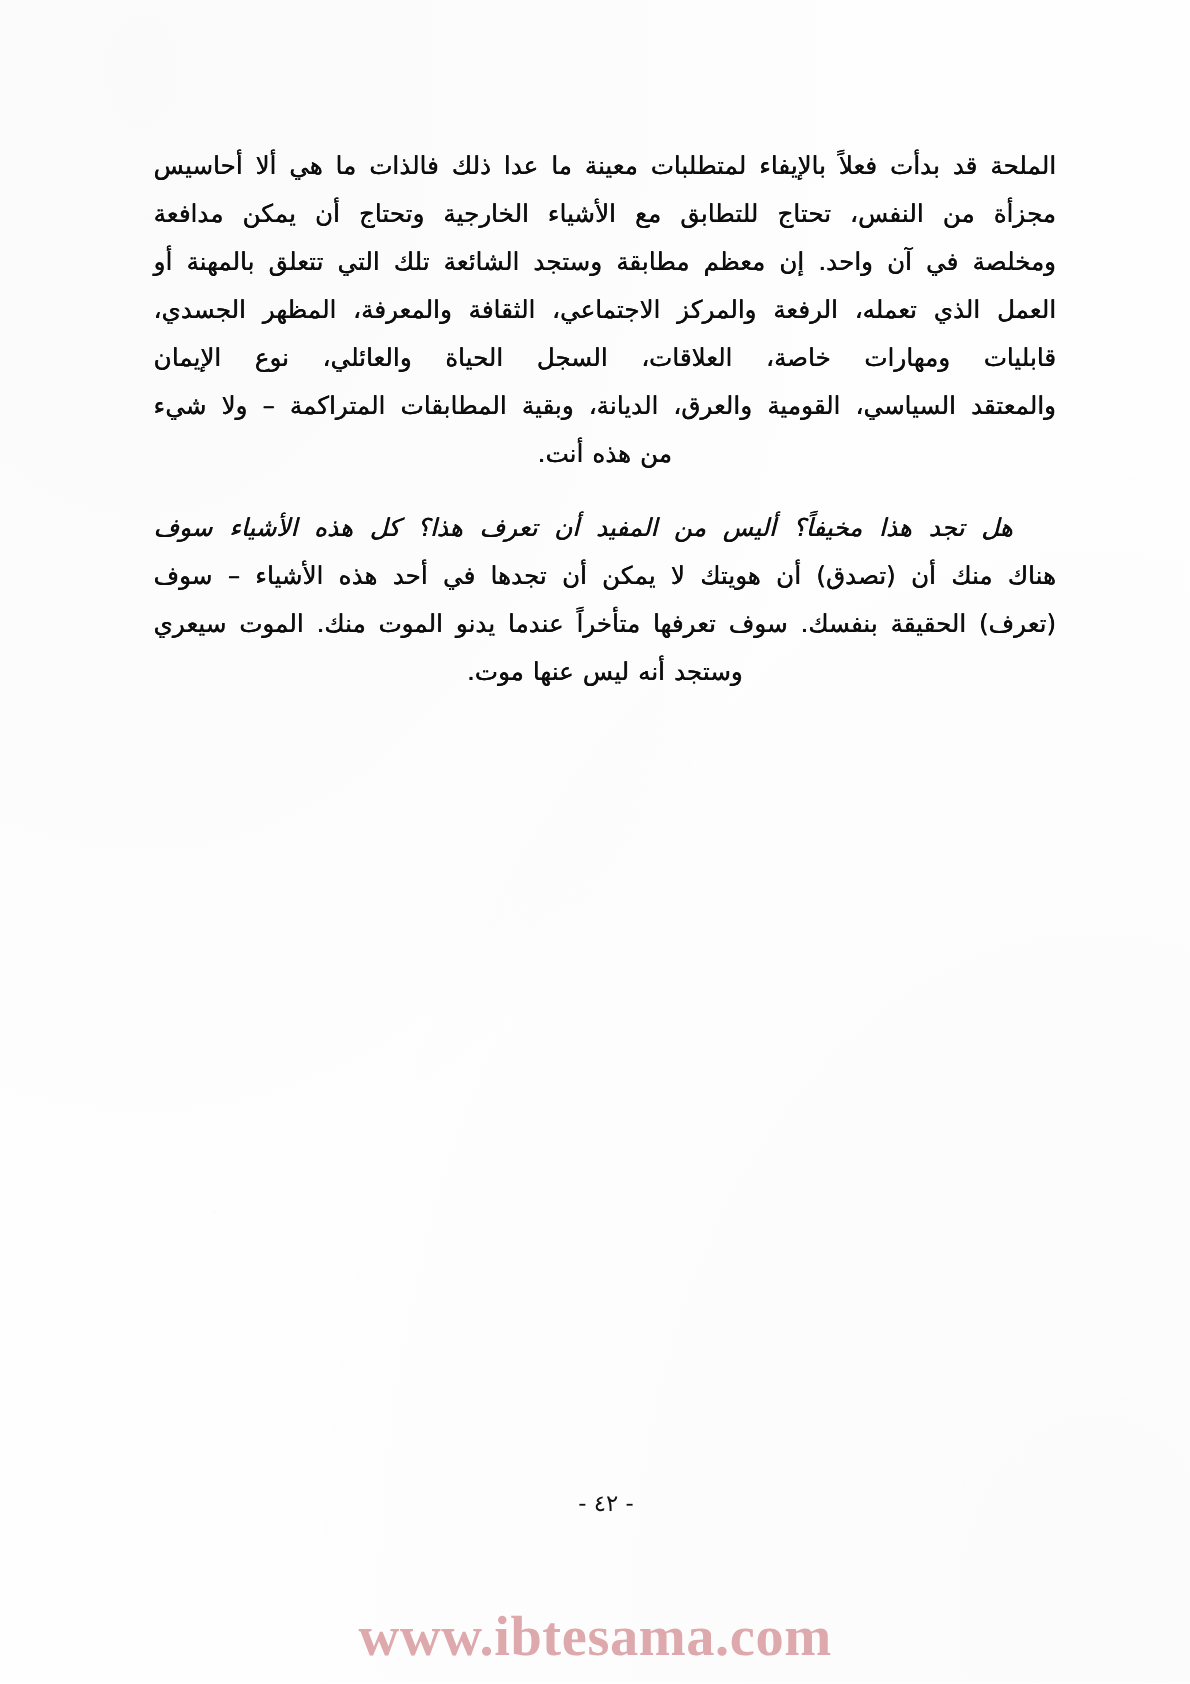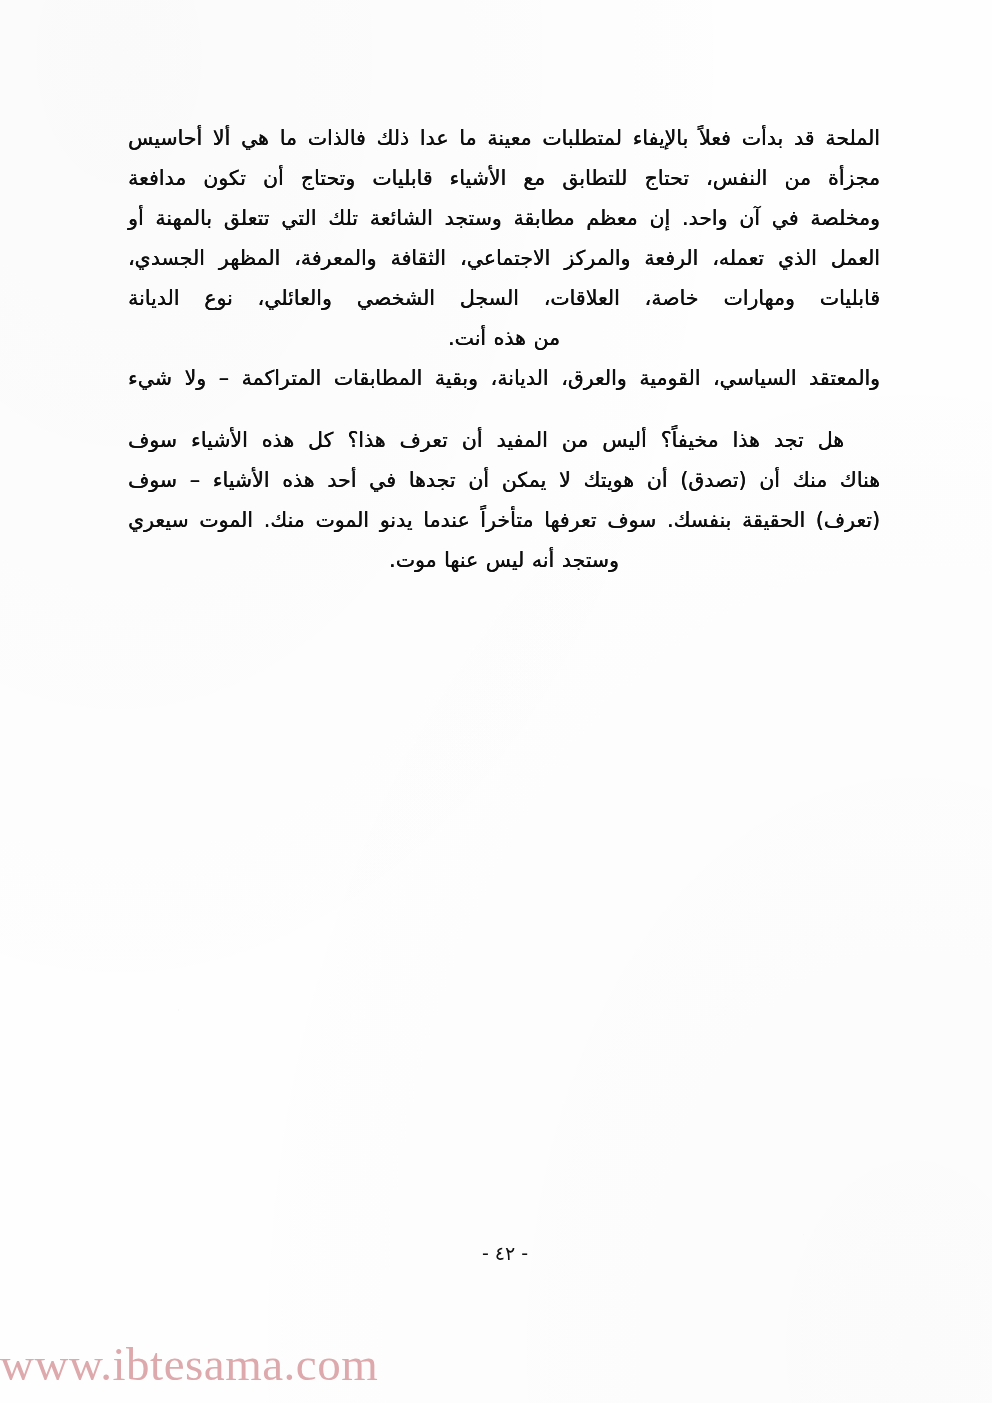--- a/index.html
+++ b/index.html
@@ -60,20 +60,21 @@
     display: block;
     text-align: justify;
     text-align-last: justify;
     white-space: pre-wrap;
   }
   .scan-line.last-line {
     text-align-last: center;
   }
   .scan-line.indent-line {
     text-indent: 36px;
+    font-style: italic;
   }
 
   
   .page-number {
     position: absolute;
     top: 1242px;
     left: 0;
     right: 0;
     text-align: center;
     font-family: "DejaVu Sans", "Liberation Sans", sans-serif;
@@ -83,24 +84,25 @@
     direction: rtl;
     margin-left: 18px;
   }
 
   
   .watermark {
     position: absolute;
     top: 1337px;
     left: 0;
     right: 0;
+    text-align: center;
     direction: ltr;
     font-family: "Liberation Serif", "DejaVu Serif", serif;
     font-size: 47px;
-    font-weight: 400;
+    font-weight: 700;
     color: #dda9ac;
     letter-spacing: 0.5px;
     user-select: none;
   }
 
   
   .scan-noise {
     position: absolute;
     inset: 0;
     pointer-events: none;
@@ -113,26 +115,26 @@
 </style>
 </head>
 <body>
 
 <div class="page-sheet">
 
   <div class="text-block">
 
     <p class="para">
       <span class="scan-line">الملحة قد بدأت فعلاً بالإيفاء لمتطلبات معينة ما عدا ذلك فالذات ما هي ألا أحاسيس</span>
-      <span class="scan-line">مجزأة من النفس، تحتاج للتطابق مع الأشياء قابليات وتحتاج أن تكون مدافعة</span>
+      <span class="scan-line">مجزأة من النفس، تحتاج للتطابق مع الأشياء الخارجية وتحتاج أن يمكن مدافعة</span>
       <span class="scan-line">ومخلصة في آن واحد. إن معظم مطابقة وستجد الشائعة تلك التي تتعلق بالمهنة أو</span>
       <span class="scan-line">العمل الذي تعمله، الرفعة والمركز الاجتماعي، الثقافة والمعرفة، المظهر الجسدي،</span>
-      <span class="scan-line">قابليات ومهارات خاصة، العلاقات، السجل الشخصي والعائلي، نوع الديانة</span>
+      <span class="scan-line">قابليات ومهارات خاصة، العلاقات، السجل الحياة والعائلي، نوع الإيمان</span>
+      <span class="scan-line">والمعتقد السياسي، القومية والعرق، الديانة، وبقية المطابقات المتراكمة – ولا شيء</span>
       <span class="scan-line last-line">من هذه أنت.</span>
-      <span class="scan-line">والمعتقد السياسي، القومية والعرق، الديانة، وبقية المطابقات المتراكمة – ولا شيء</span>
     </p>
 
     <div class="para-gap"></div>
 
     <p class="para">
       <span class="scan-line indent-line">هل تجد هذا مخيفاً؟ أليس من المفيد أن تعرف هذا؟ كل هذه الأشياء سوف</span>
       <span class="scan-line">هناك منك أن (تصدق) أن هويتك لا يمكن أن تجدها في أحد هذه الأشياء – سوف</span>
       <span class="scan-line">(تعرف) الحقيقة بنفسك. سوف تعرفها متأخراً عندما يدنو الموت منك. الموت سيعري</span>
       <span class="scan-line last-line">وستجد أنه ليس عنها موت.</span>
     </p>

